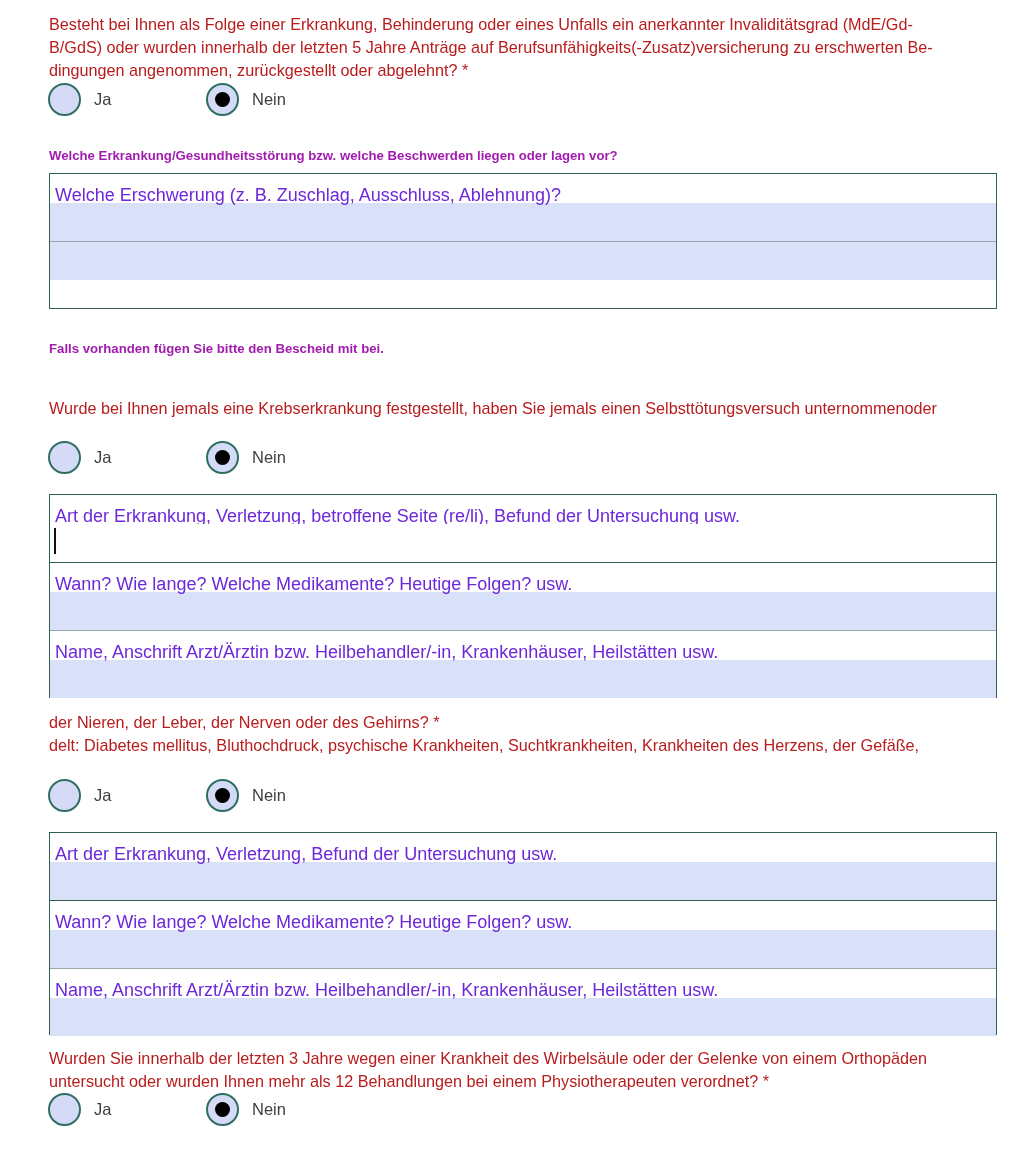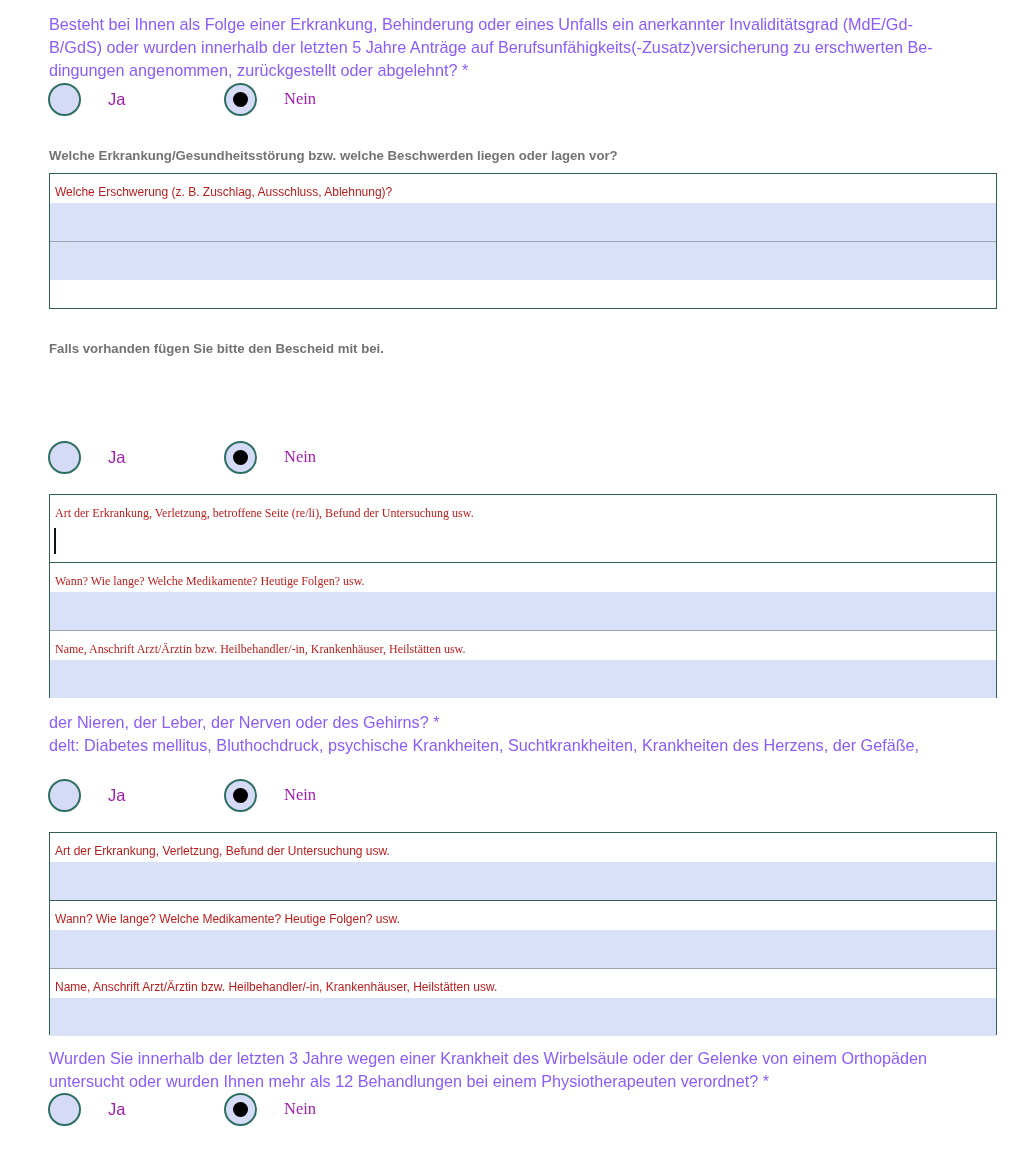--- a/index.html
+++ b/index.html
@@ -1,49 +1,49 @@
 <!DOCTYPE html>
 <html><head>
   <meta charset="utf-8">
   <style>
     * { box-sizing: border-box; margin: 0; padding: 0; }
     html, body { width: 1020px; height: 1167px; background: #ffffff; overflow: hidden; }
     body { font-family: "Liberation Sans", sans-serif; color: #222222; position: relative; }
 
     .question {
       position: absolute; left: 49px; width: 950px;
-      font-size: 16.2px; line-height: 23px; color: #8b5cf6;
+      font-size: 16.2px; line-height: 23px; color: #b91c1c;
     }
     .radios { position: absolute; left: 48px; height: 34px; width: 400px; }
     .radio-opt { position: absolute; top: 0; height: 34px; display: flex; align-items: center; cursor: pointer; }
     .radio-opt.ja { left: 0; }
-    .radio-opt.nein { left: 176px; font-family: Liberation Serif, serif; }
+    .radio-opt.nein { left: 158px; }
     .radio-circle {
       width: 33px; height: 33px; border-radius: 50%;
       border: 2.5px solid #2f6f63; background: #d5dbf6;
       display: flex; align-items: center; justify-content: center;
     }
     .radio-dot { width: 15px; height: 15px; border-radius: 50%; background: #000; display: none; }
     .radio-opt.checked .radio-dot { display: block; }
-    .radio-label { margin-left: 27px; font-size: 16.5px; color: #a21caf; }
+    .radio-label { margin-left: 13px; font-size: 16.5px; color: #404040; }
 
-    .bold-label { position: absolute; left: 49px; font-size: 13.2px; font-weight: bold; color: #737373; }
+    .bold-label { position: absolute; left: 49px; font-size: 13.2px; font-weight: bold; color: #a21caf; }
 
     .field-block {
       position: absolute; left: 49px; width: 948px;
       border: 1.5px solid #2f5f55;
       background: #ffffff;
     }
     .field-block.open-bottom { border-bottom: none; }
     .field { position: relative; width: 100%; }
     .field + .field { border-top: 1.5px solid #9aa6ae; }
     .field.green-top { border-top: 1.5px solid #2f5f55 !important; }
     .field-label {
       height: 29px; padding: 11px 0 0 5px;
-      font-size: 12px; color: #b91c1c; background: #fff; white-space: nowrap;
+      font-size: 18px; color: #6d28d9; background: #fff; white-space: nowrap;
     }
     .field-input {
       height: 38px; background: #d9e1f8; width: 100%;
     }
     .field-input.focused { background: #ffffff; position: relative; }
     .caret { position: absolute; left: 4px; top: 4px; width: 1.5px; height: 26px; background: #111; }
   </style>
 </head>
 <body>
 
@@ -73,35 +73,36 @@
     <div class="field-input"></div>
   </div>
   <div class="field">
     <div class="field-input"></div>
   </div>
 </div>
 
 <div class="bold-label" style="top:341px;">Falls vorhanden fügen Sie bitte den Bescheid mit bei.</div>
 
 <div class="question" style="top:397px;">
+  <div>Wurde bei Ihnen jemals eine Krebserkrankung festgestellt, haben Sie jemals einen Selbsttötungsversuch unternommenoder</div>
 </div>
 <div class="radios" style="top:440px;">
   <div class="radio-opt ja">
     <span class="radio-circle"></span>
     <span class="radio-label">Ja</span>
   </div>
   <div class="radio-opt nein checked">
     <span class="radio-circle">
         <span class="radio-dot"></span>
       </span>
     <span class="radio-label">Nein</span>
   </div>
 </div>
 
-<div class="field-block open-bottom" style="top:494px; height:204px;font-family:Liberation Serif, serif;">
+<div class="field-block open-bottom" style="top:494px; height:204px;">
   <div class="field">
     <div class="field-label">Art der Erkrankung, Verletzung, betroffene Seite (re/li), Befund der Untersuchung usw.</div>
     <div class="field-input focused">
         <span class="caret"></span>
       </div>
   </div>
   <div class="field green-top">
     <div class="field-label">Wann? Wie lange? Welche Medikamente? Heutige Folgen? usw.</div>
     <div class="field-input"></div>
   </div>

